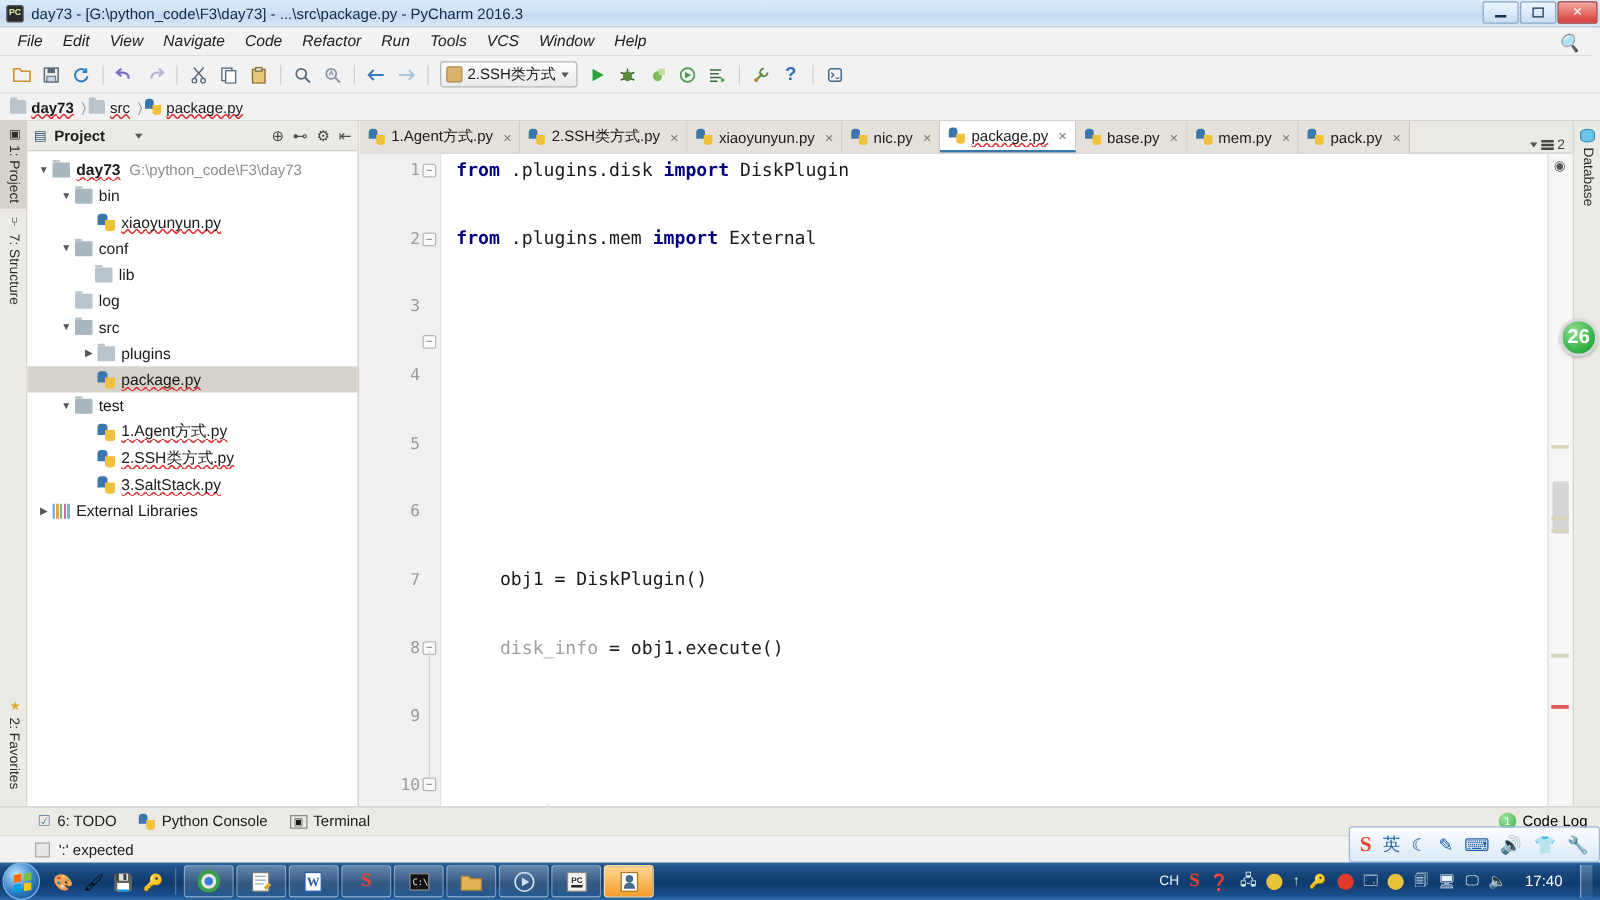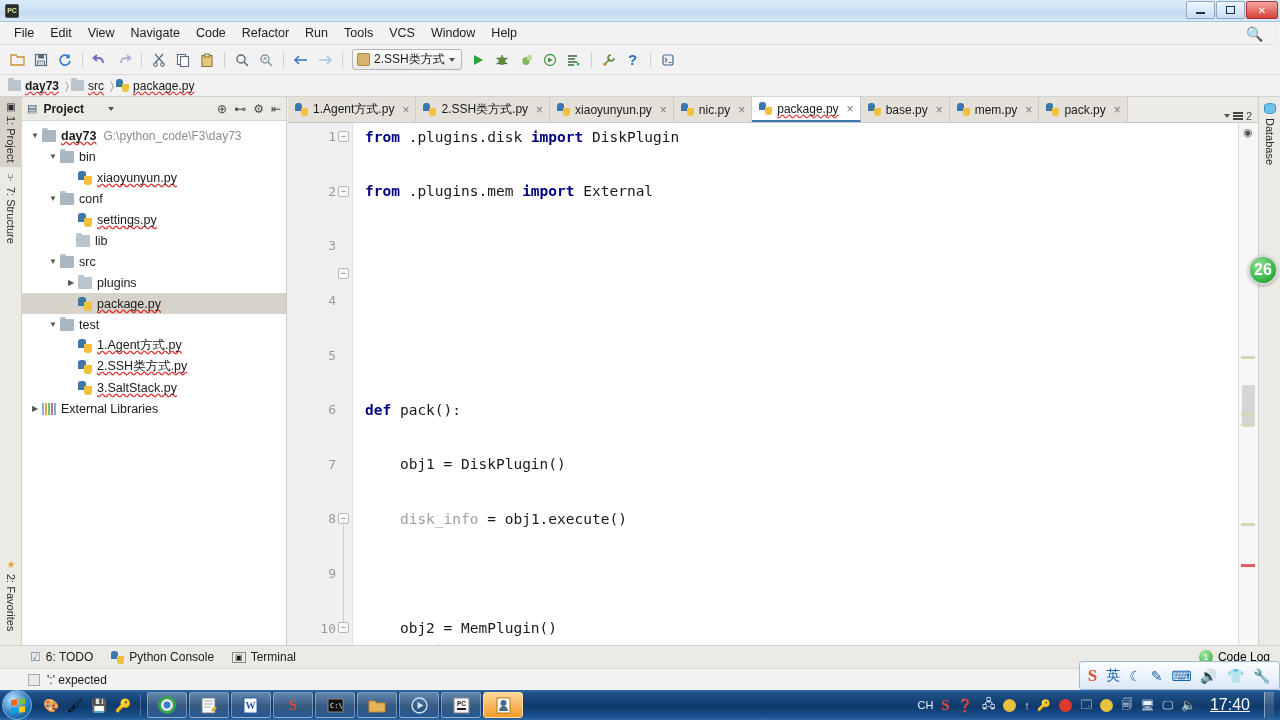--- a/index.html
+++ b/index.html
@@ -35,21 +35,21 @@
     color:#16324f;font-size:10px;
   }
   .wb.close { background:linear-gradient(180deg,#f3a6a0,#d8403a); border-color:#a33; color:#fff; width:32px;}
   .wb .mn { width:9px;height:2px;background:#16324f;margin-top:6px; }
   .wb .mx { width:9px;height:8px;border:1px solid #16324f; }
 
   
   .menubar {
     position:absolute; top:22px; left:0; width:1274px; height:23px;
     background:#f2f2f2; border-bottom:1px solid #dcdcdc;
-    display:flex; align-items:center; padding-left:6px;
+    display:flex; align-items:center; padding-left:6px;font-style:italic;
   }
   .menu-item {
     padding:3px 8px; font-size:12.5px; color:#202020; cursor:default;
     white-space:nowrap;
   }
   .menu-search { position:absolute; right:10px; top:4px; color:#555; font-size:14px; }
 
   
   .toolbar {
     position:absolute; top:45px; left:0; width:1280px; height:30px;
@@ -266,32 +266,33 @@
     width:40px;height:26px; margin-right:2px;
     border:1px solid rgba(255,255,255,.35); border-radius:3px;
     background:linear-gradient(180deg,rgba(255,255,255,.30),rgba(255,255,255,.05));
     display:flex;align-items:center;justify-content:center;
   }
   .taskbtn.active { background:linear-gradient(180deg,#ffd79a,#f39c2a); border-color:#ffdca0; }
   .tray {
     margin-left:auto; display:flex; align-items:center; gap:8px;
     padding-right:6px; color:#e9f2fb; font-size:11px;
   }
-  .tray .clock { font-size:16px; color:#fff; margin-left:6px;text-decoration:underline; }
+  .tray .clock { font-size:12px; color:#fff; margin-left:6px; }
   .showdesk { width:10px;height:26px;margin-left:6px;border-left:1px solid rgba(255,255,255,.45);
               background:linear-gradient(180deg,rgba(255,255,255,.25),rgba(255,255,255,.05));}
   .dot { width:13px;height:13px;border-radius:50%; }
 </style>
 </head>
 <body>
 
 <div class="app">
 
   <div class="titlebar">
     <div class="title-ico">PC</div>
+    <div class="title-text">day73 - [G:\python_code\F3\day73] - ...\src\package.py - PyCharm 2016.3</div>
     <div class="win-btns">
       <div class="wb">
           <span class="mn"></span>
         </div>
       <div class="wb">
           <span class="mx"></span>
         </div>
       <div class="wb close">✕</div>
     </div>
   </div>
@@ -516,32 +517,29 @@
             <i class="a"></i>
             <i class="b"></i>
           </span>
           <span class="ntext squig">xiaoyunyun.py</span>
         </div>
         <div class="node" style="padding-left: 24px;">
           <span class="arrow">▼</span>
           <span class="nfolder open"></span>
           <span class="ntext">conf</span>
         </div>
-        <div class="node" style="padding-left: 42px;">
-          <span class="arrow empty"></span>
-          <span class="npy">
-            <i class="a"></i>
-            <i class="b"></i>
-          </span>
-          <span class="ntext squig">settings.py</span>
-        </div>
         <div class="node" style="padding-left: 40px;">
           <span class="arrow empty"></span>
           <span class="nfolder"></span>
           <span class="ntext">lib</span>
+        </div>
+        <div class="node" style="padding-left: 24px;">
+          <span class="arrow empty"></span>
+          <span class="nfolder"></span>
+          <span class="ntext">log</span>
         </div>
         <div class="node" style="padding-left: 24px;">
           <span class="arrow">▼</span>
           <span class="nfolder open"></span>
           <span class="ntext">src</span>
         </div>
         <div class="node" style="padding-left: 42px;">
           <span class="arrow">▶</span>
           <span class="nfolder"></span>
           <span class="ntext">plugins</span>
@@ -684,37 +682,35 @@
         <div class="line" style="top: 81.9px;">
           <span class="lnum">4</span>
           <span class="code"></span>
         </div>
         <div class="line" style="top: 109.2px;">
           <span class="lnum">5</span>
           <span class="code"></span>
         </div>
         <div class="line" style="top: 136.5px;">
           <span class="lnum">6</span>
-          <span class="code"><span class="kw">def</span><span> pack():</span></span>
         </div>
         <div class="line" style="top: 163.8px;">
           <span class="lnum">7</span>
           <span class="code"><span>    obj1 = DiskPlugin()</span></span>
         </div>
         <div class="line" style="top: 191.1px;">
           <span class="lnum">8</span>
           <span class="code"><span class="dim">    disk_info</span><span> = obj1.execute()</span></span>
         </div>
         <div class="line" style="top: 218.4px;">
           <span class="lnum">9</span>
           <span class="code"></span>
         </div>
         <div class="line" style="top: 245.7px;">
           <span class="lnum">10</span>
-          <span class="code"><span>    obj2 = MemPlugin()</span></span>
         </div>
         <div class="fold" style="top: 8px;">−</div>
         <div class="fold" style="top: 62.6px;">−</div>
         <div class="fold" style="top: 144.5px;">−</div>
         <div class="fold" style="top: 390.2px;">−</div>
         <div class="fold" style="top: 499.4px;">−</div>
         <div class="fline" style="top: 398.2px; height: 101.2px;"></div>
       </div>
     <div class="indent-guide" style="left:150px; top:520px; height:65px;"></div>
   </div>

